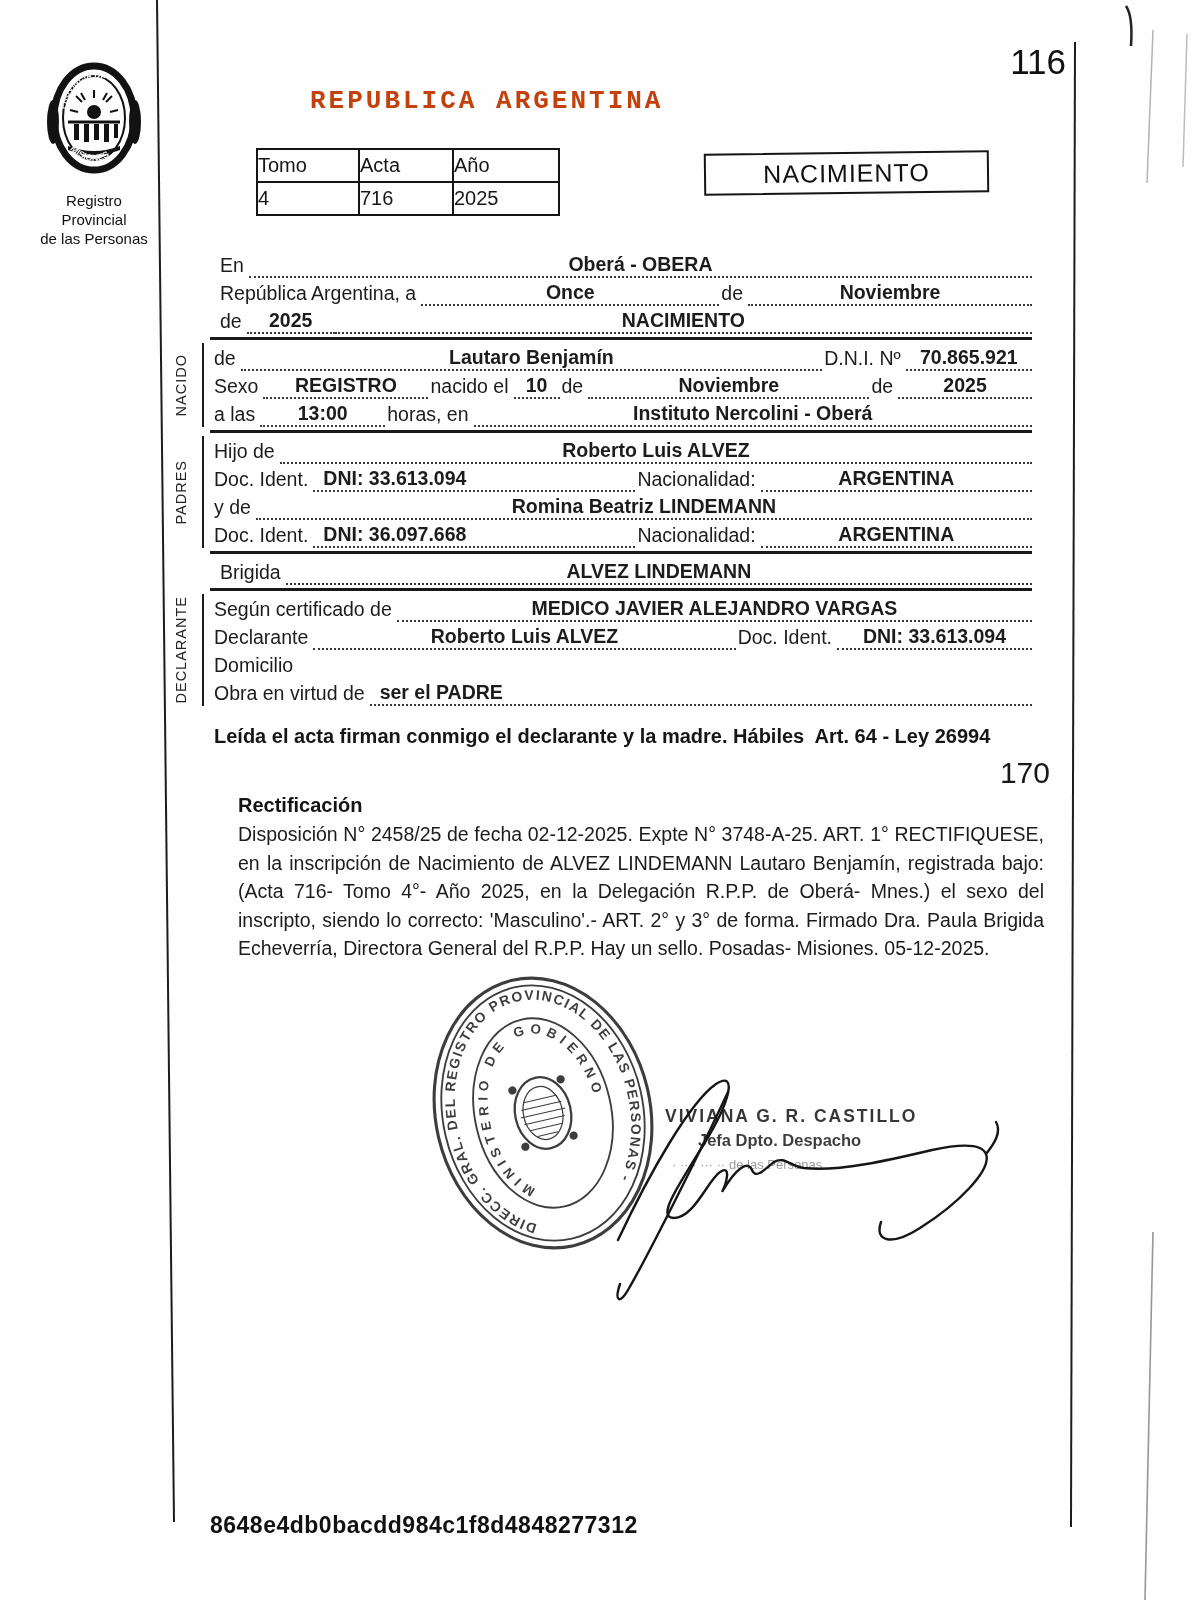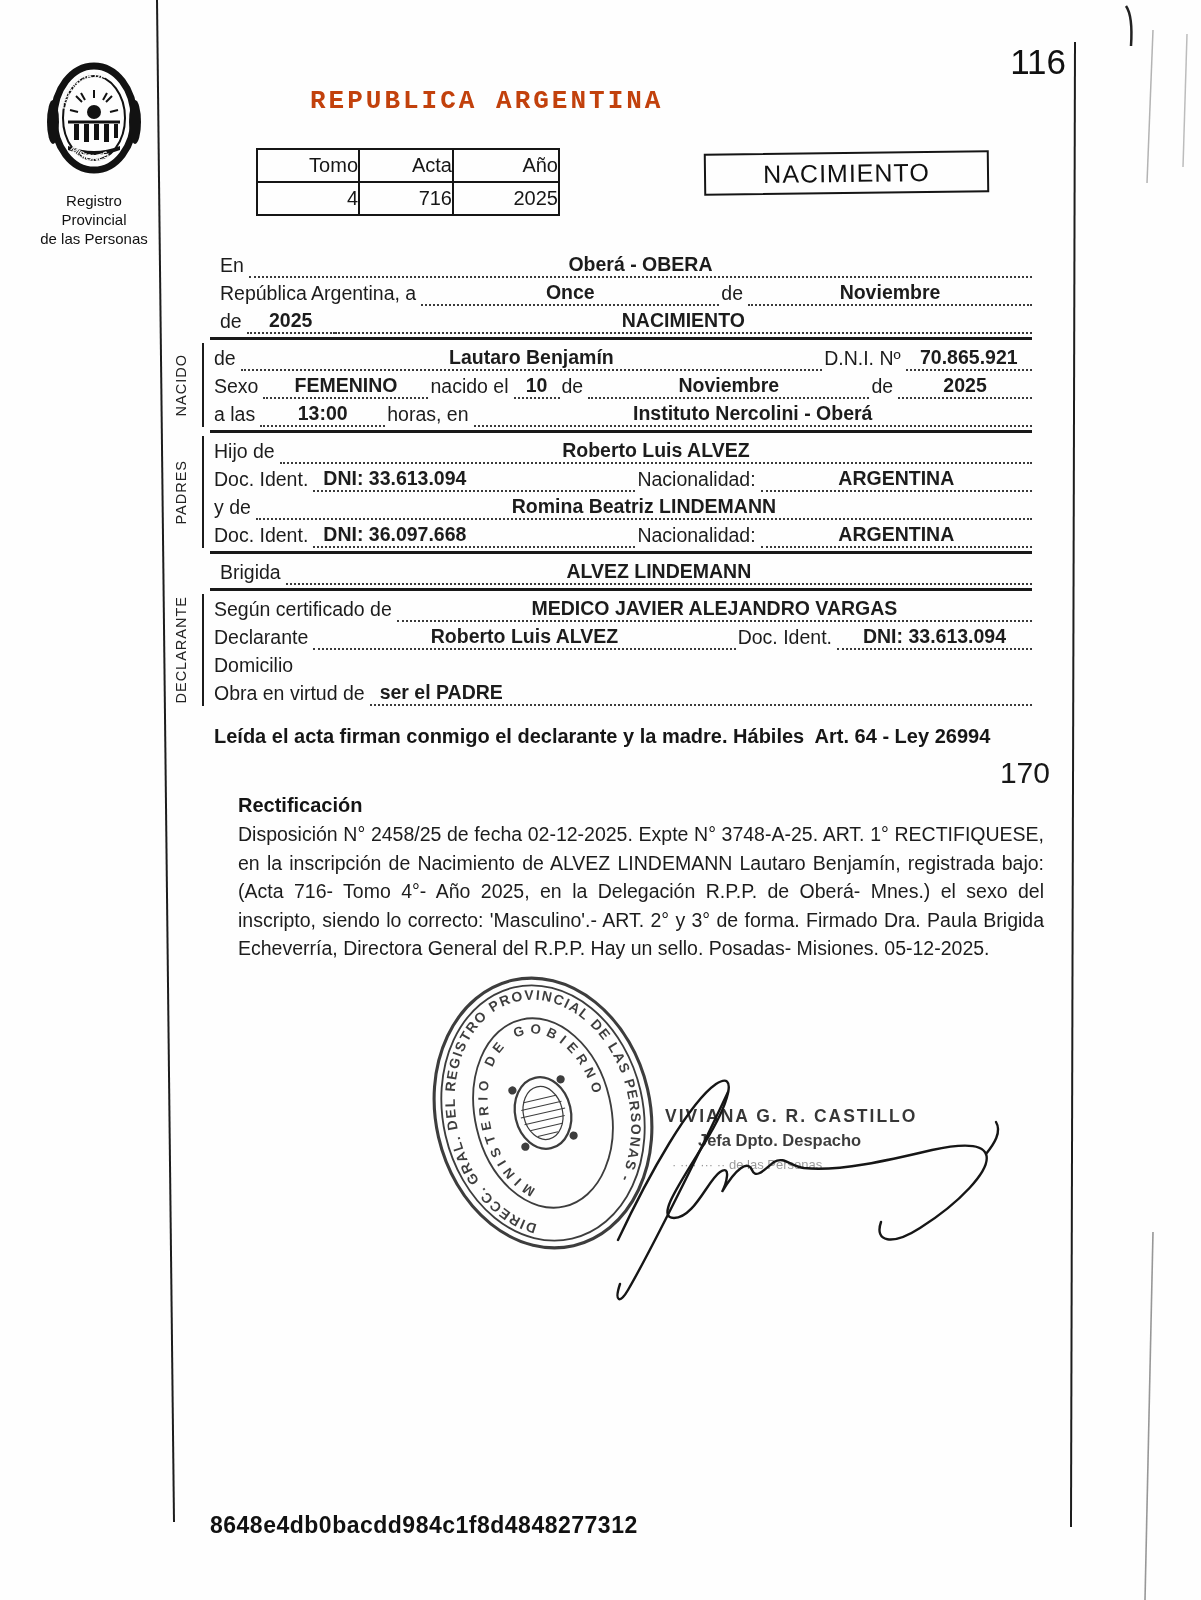--- a/index.html
+++ b/index.html
@@ -7,21 +7,21 @@
         font-family:"Liberation Sans",sans-serif;color:#1a1a1a;margin:0 auto;}
   
   .logo-block{position:absolute;left:36px;top:60px;width:116px;text-align:center;}
   .logo-caption{font-size:15px;line-height:1.25;color:#111;margin-top:4px;}
   .page-number{position:absolute;left:1002px;top:42px;width:64px;text-align:right;
                font-size:35px;color:#111;}
   .doc-title{position:absolute;left:310px;top:86px;width:600px;text-align:left;
              font-family:"Liberation Mono","DejaVu Sans Mono",monospace;
              font-weight:700;font-size:26px;letter-spacing:3px;color:#c2410c;}
   .record-table{position:absolute;left:256px;top:148px;border-collapse:collapse;}
-  .record-table td{border:2.5px solid #151515;text-align:right;font-size:20px;
+  .record-table td{border:2.5px solid #151515;text-align:left;font-size:20px;
                    height:31px;padding:0;color:#161616;}
   .record-table .c1{width:100px;} .record-table .c2{width:92px;} .record-table .c3{width:104px;}
   .record-type-box{position:absolute;left:704px;top:152px;width:281px;height:38px;
                    border:2.5px solid #151515;display:flex;align-items:center;justify-content:center;
                    font-size:25px;letter-spacing:1px;color:#111;transform:rotate(-0.7deg);}
   
   .form{position:absolute;left:160px;top:250px;width:872px;}
   .section{display:flex;}
   .side-col{flex:0 0 42px;border-right:2px solid #1b1b1b;display:flex;
             align-items:center;justify-content:center;}
@@ -156,21 +156,21 @@
       </div>
       <div class="rows">
         <div class="row">
           <span class="lbl">de</span>
           <span class="fill" style="flex:4.6">Lautaro Benjamín</span>
           <span class="lbl">D.N.I. Nº</span>
           <span class="fill" style="flex:1;min-width:125px">70.865.921</span>
         </div>
         <div class="row">
           <span class="lbl">Sexo</span>
-          <span class="fill" style="flex:0 0 165px">FEMENINO</span>
+          <span class="fill" style="flex:0 0 165px">REGISTRO</span>
           <span class="lbl">nacido el</span>
           <span class="fill" style="flex:0 0 46px">10</span>
           <span class="lbl">de</span>
           <span class="fill" style="flex:2.1">Noviembre</span>
           <span class="lbl">de</span>
           <span class="fill grow1">2025</span>
         </div>
         <div class="row">
           <span class="lbl">a las</span>
           <span class="fill" style="flex:0 0 125px">13:00</span>

